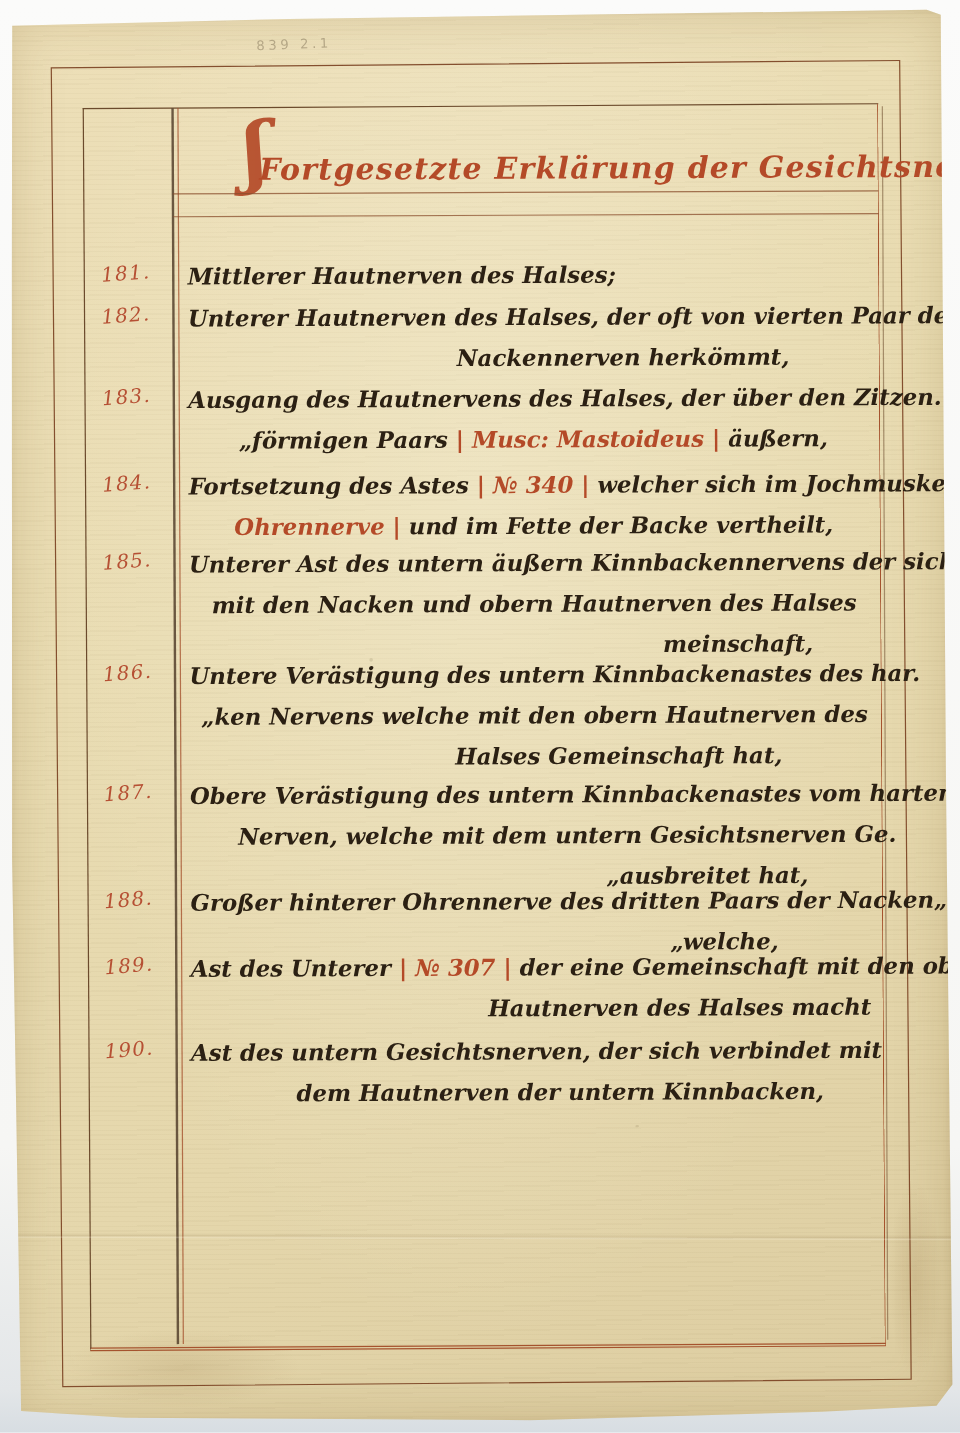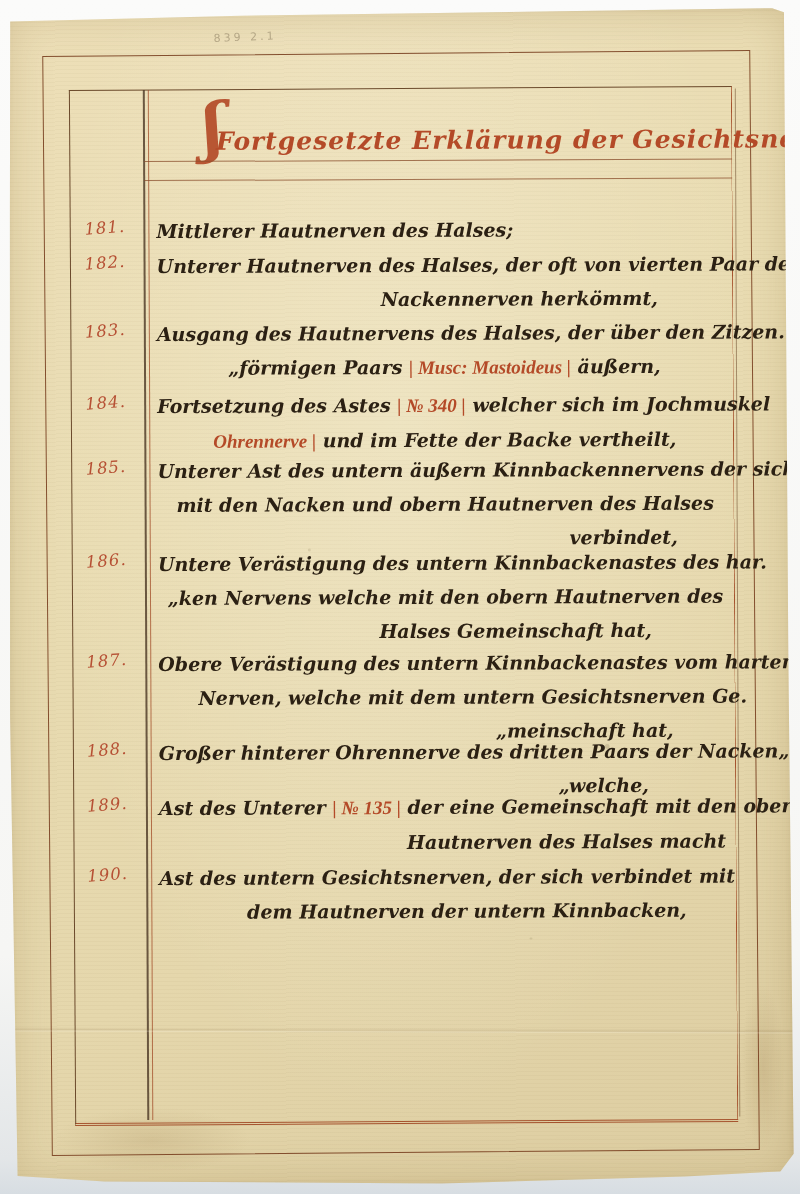--- a/index.html
+++ b/index.html
@@ -90,21 +90,21 @@
   }
   .entry .body{
     margin-left:86px;width:575px;box-sizing:border-box;
     font-style:italic;font-weight:600;font-size:19px;line-height:34px;
     color:var(--dark-ink,#2b2013);
   }
   .line{white-space:nowrap;}
   .a-left{text-align:left;}
   .a-center{text-align:center;}
   .a-right{text-align:right;}
-  .seg-red{color:var(--red-ink,#b44a28);font-family:Liberation Serif, serif;}
+  .seg-red{color:var(--red-ink,#b44a28);}
   .seg-ink{color:var(--dark-ink,#2b2013);}
 </style>
 </head>
 <body>
 
 <div class="stage">
   <div class="paper">
 
     <span class="pencil-note">839 2.1</span>
 
@@ -145,50 +145,50 @@
     <div class="body">
             <div class="line a-left"><span class="seg-ink">Fortsetzung des Astes </span><span class="seg-red">| № 340 |</span><span class="seg-ink"> welcher sich im Jochmuskel </span></div>
             <div class="line a-center"><span class="seg-red">Ohrennerve |</span><span class="seg-ink"> und im Fette der Backe vertheilt,</span></div>
           </div>
   </div>
         <div class="entry" style="top: 445px;">
     <span class="num">185.</span>
     <div class="body">
             <div class="line a-left"><span class="seg-ink">Unterer Ast des untern äußern Kinnbackennervens der sich</span></div>
             <div class="line a-center"><span class="seg-ink">mit den Nacken und obern Hautnerven des Halses</span></div>
-            <div class="line a-right" style="padding-right: 55px;"><span class="seg-ink">verbindet,</span></div>
+            <div class="line a-right" style="padding-right: 55px;"><span class="seg-ink">meinschaft,</span></div>
           </div>
   </div>
         <div class="entry" style="top: 538px;">
     <span class="num">186.</span>
     <div class="body">
             <div class="line a-left"><span class="seg-ink">Untere Verästigung des untern Kinnbackenastes des har.</span></div>
             <div class="line a-center"><span class="seg-ink">„ken Nervens welche mit den obern Hautnerven des</span></div>
             <div class="line a-center" style="padding-left: 140px;"><span class="seg-ink">Halses Gemeinschaft hat,</span></div>
           </div>
   </div>
         <div class="entry" style="top: 638px;">
     <span class="num">187.</span>
     <div class="body">
             <div class="line a-left"><span class="seg-ink">Obere Verästigung des untern Kinnbackenastes vom harten</span></div>
             <div class="line a-center" style="padding-left: 40px;"><span class="seg-ink">Nerven, welche mit dem untern Gesichtsnerven Ge.</span></div>
-            <div class="line a-right" style="padding-right: 60px;"><span class="seg-ink">„meinschaft hat,</span></div>
+            <div class="line a-right" style="padding-right: 60px;"><span class="seg-ink">„ausbreitet hat,</span></div>
           </div>
   </div>
         <div class="entry" style="top: 727px;">
     <span class="num">188.</span>
     <div class="body">
             <div class="line a-left"><span class="seg-ink">Großer hinterer Ohrennerve des dritten Paars der Nacken„</span></div>
             <div class="line a-right" style="padding-right: 85px;"><span class="seg-ink">„welche,</span></div>
           </div>
   </div>
         <div class="entry" style="top: 782px;">
     <span class="num">189.</span>
     <div class="body">
-            <div class="line a-left"><span class="seg-ink">Ast des Unterer </span><span class="seg-red">| № 135 |</span><span class="seg-ink"> der eine Gemeinschaft mit den obern</span></div>
+            <div class="line a-left"><span class="seg-ink">Ast des Unterer </span><span class="seg-red">| № 307 |</span><span class="seg-ink"> der eine Gemeinschaft mit den obern</span></div>
             <div class="line a-right" style="padding-right: 8px;"><span class="seg-ink">Hautnerven des Halses macht</span></div>
           </div>
   </div>
         <div class="entry" style="top: 852px;">
     <span class="num">190.</span>
     <div class="body">
             <div class="line a-left"><span class="seg-ink">Ast des untern Gesichtsnerven, der sich verbindet mit</span></div>
             <div class="line a-center" style="padding-left: 40px;"><span class="seg-ink">dem Hautnerven der untern Kinnbacken,</span></div>
           </div>
   </div>

